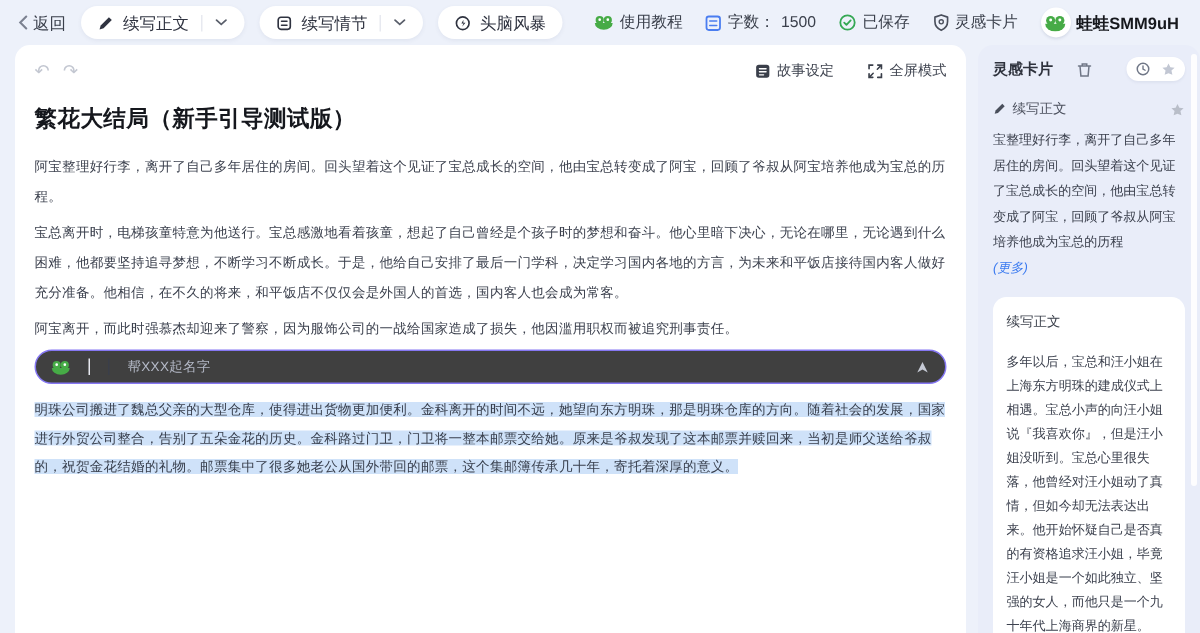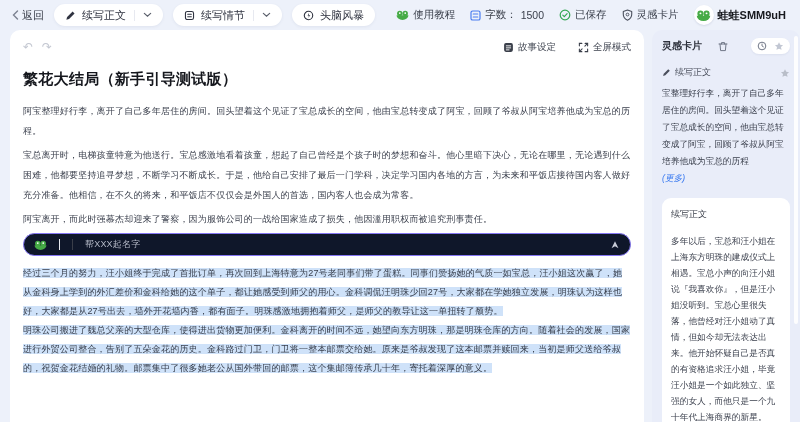--- a/index.html
+++ b/index.html
@@ -21,21 +21,21 @@
   .content{display:flex;height:392px;padding-left:10px;gap:8px;position:relative}
   .editor{flex:1;background:#fff;border-radius:10px;height:402px;padding:6px 13px 0;overflow:hidden}
   .ed-toolbar{height:22px;display:flex;align-items:center;gap:9px}
   .histbtn{color:#c3c7d1;font-size:12px;line-height:1;cursor:pointer}
   .ed-actions{margin-left:auto;display:flex;gap:22px;align-items:center;font-size:9.5px;color:#3f4450}
   .ed-actions .tbitem{gap:4px}
   .title{font-size:15px;font-weight:bold;color:#15171d;margin:12px 0 12px;letter-spacing:.3px}
   .para{font-size:9px;line-height:20px;margin:0 0 4px;letter-spacing:.2px;color:#3c414e}
   .hint{font-size:9px;color:#b6bcd6;margin:8px 0 5px;letter-spacing:.2px}
   .ai-input{height:23px;border:1.4px solid #8577f3;border-radius:13px;display:flex;align-items:center;
-            padding:0 10px;gap:12px;background:#0f172a}
+            padding:0 10px;gap:12px;background:#404040}
   .caret{width:1px;height:11px;background:#3a3e49}
   .ph{font-size:9px;color:#b3b8c6;letter-spacing:.2px}
   .send{margin-left:auto;color:#c6cad5;cursor:pointer}
   .selblock{margin-top:8px}
   .sel{font-size:9px;line-height:19px;margin:0;letter-spacing:.2px;color:#39404e}
   .sel .hl{background:#cfe2f9}
   
   .sidebar{width:148px;background:#e9edf9;border-radius:10px;height:402px;padding:8px 10px 0;overflow:hidden}
   .sb-head{display:flex;align-items:center;gap:16px}
   .sb-title{font-size:10px;font-weight:bold;color:#2e323d}
@@ -214,21 +214,20 @@
       <span class="caret"></span>
       <span class="ph">帮XXX起名字</span>
       <span class="send">
         <svg width="10" height="10" viewBox="0 0 12 12">
             <path d="M6 1.5l4.2 8.5L6 7.6 1.8 10z" fill="#c6cad5"></path>
           </svg>
       </span>
     </div>
 
     <div class="selblock">
-      <p class="sel"><span class="hl">经过三个月的努力，汪小姐终于完成了首批订单，再次回到上海特意为27号老同事们带了蛋糕。同事们赞扬她的气质一如宝总，汪小姐这次赢了，她从金科身上学到的外汇差价和金科给她的这个单子，都让她感受到师父的用心。金科调侃汪明珠少回27号，大家都在学她独立发展，明珠认为这样也好，大家都是从27号出去，墙外开花墙内香，都有面子。明珠感激地拥抱着师父，是师父的教导让这一单扭转了颓势。</span></p>
       <p class="sel"><span class="hl">明珠公司搬进了魏总父亲的大型仓库，使得进出货物更加便利。金科离开的时间不远，她望向东方明珠，那是明珠仓库的方向。随着社会的发展，国家进行外贸公司整合，告别了五朵金花的历史。金科路过门卫，门卫将一整本邮票交给她。原来是爷叔发现了这本邮票并赎回来，当初是师父送给爷叔的，祝贺金花结婚的礼物。邮票集中了很多她老公从国外带回的邮票，这个集邮簿传承几十年，寄托着深厚的意义。</span></p>
 
     </div>
   </main>
 
   <aside class="sidebar">
     <div class="sb-head">
       <span class="sb-title">灵感卡片</span>
       <span class="icml">
         <svg width="10" height="11" viewBox="0 0 10 11">

